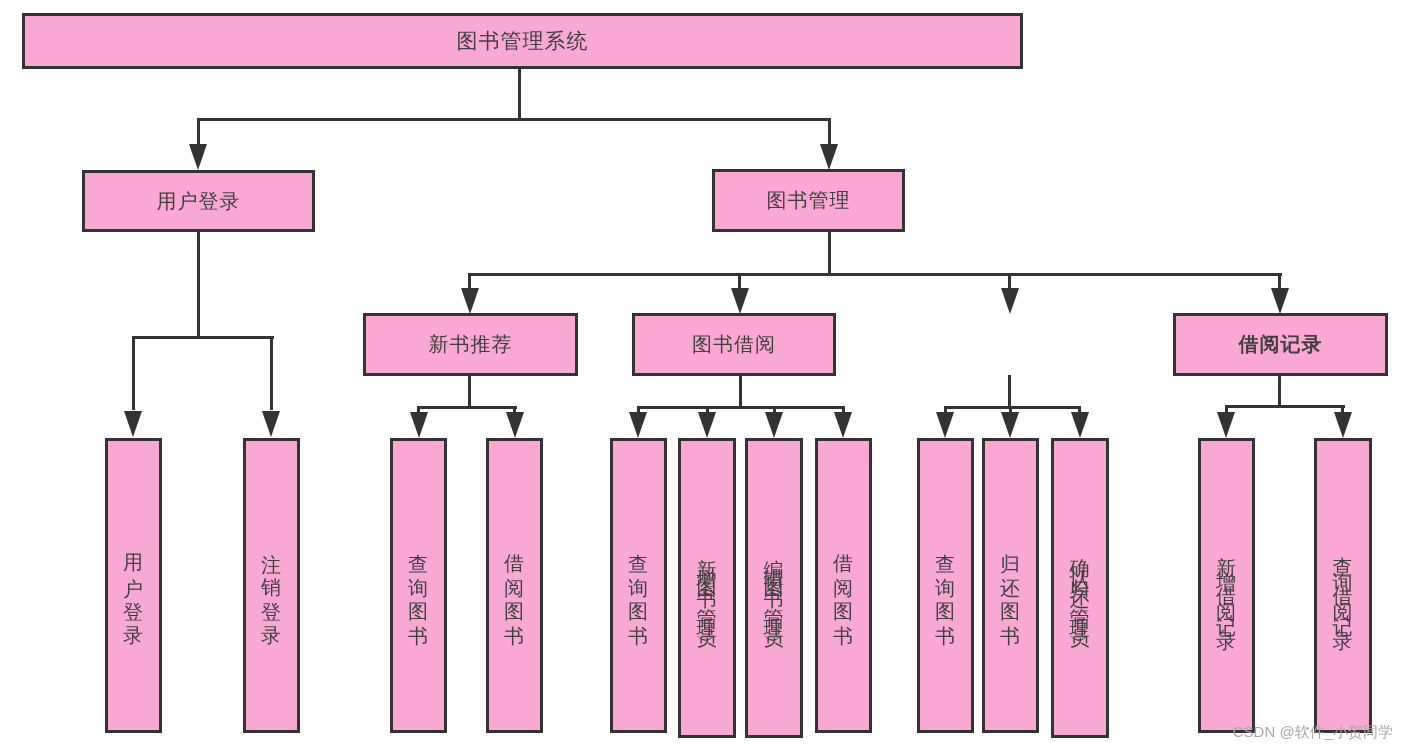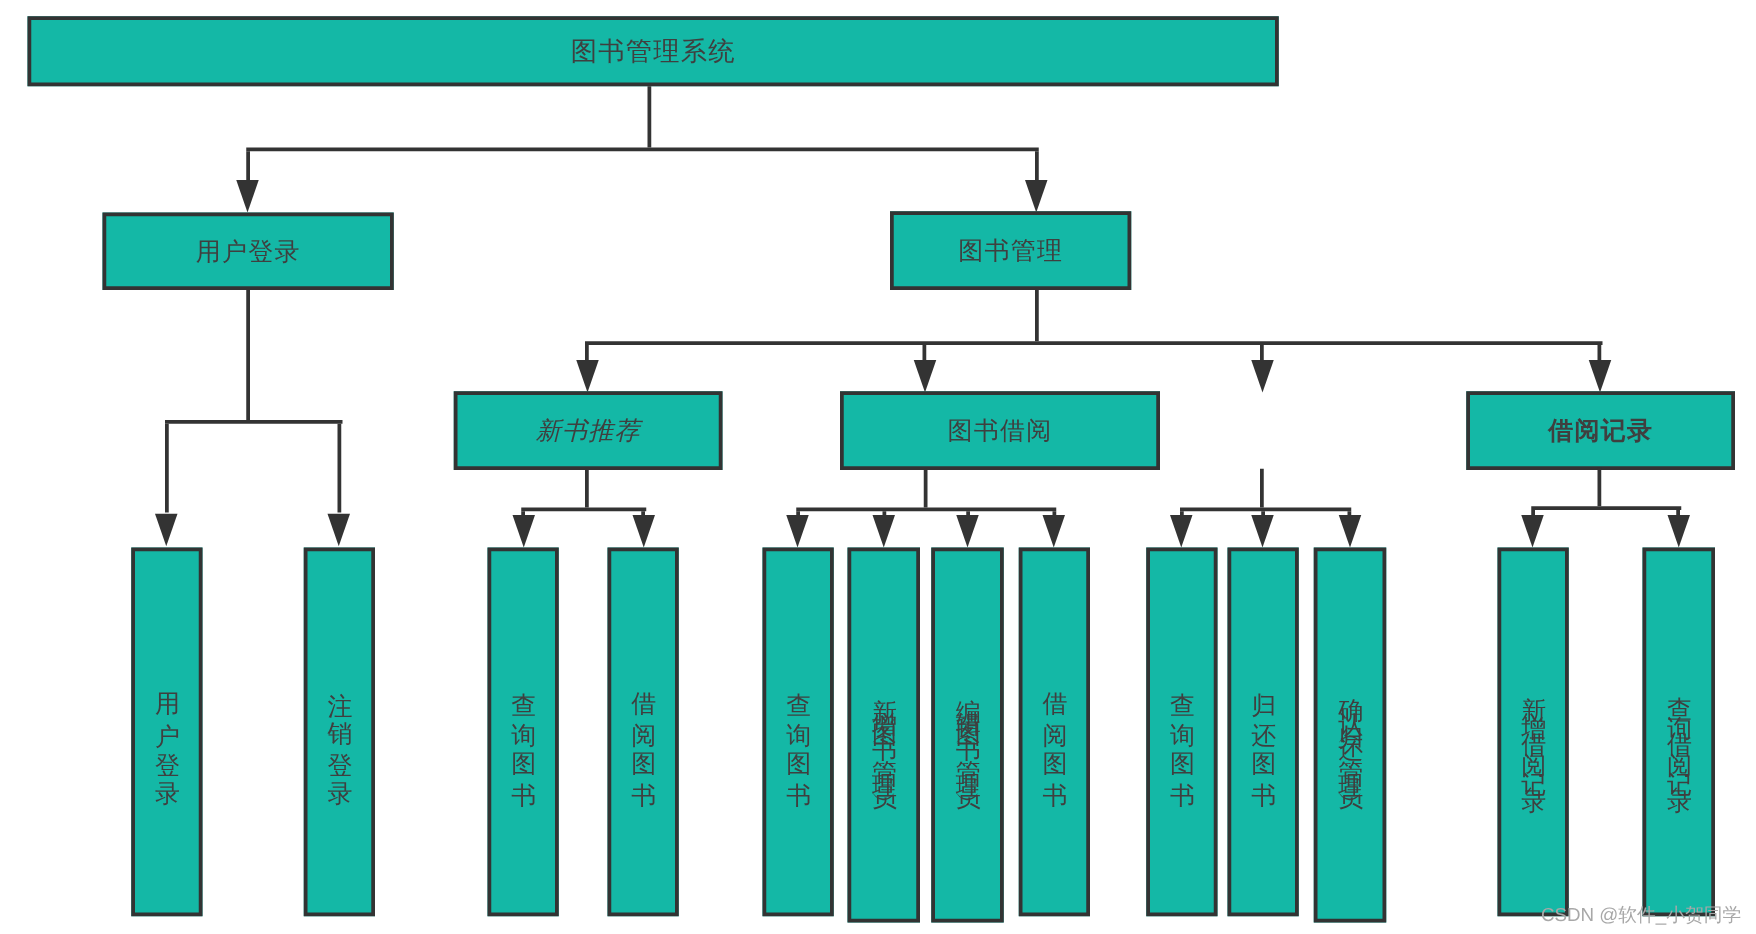--- a/index.html
+++ b/index.html
@@ -7,21 +7,21 @@
     position:relative;
     width:1405px;height:747px;
     background:#ffffff;
     font-family:"Liberation Sans","DejaVu Sans",sans-serif;
     overflow:hidden;
   }
   .box{
     position:absolute;
     box-sizing:border-box;
     border:3px solid #333333;
-    background:#14b8a6;
+    background:#f9a8d4;
     display:flex;
     align-items:center;
     justify-content:center;
   }
   .hlabel{
     color:#3f3f3f;
     font-size:20px;
     white-space:nowrap;
     letter-spacing:1px;
   }
@@ -84,24 +84,24 @@
   <div class="ln" style="left:468px;top:273px;width:814px;height:3px;"></div>
   <div class="ln" style="left:468px;top:276px;width:3px;height:13px;"></div>
   <div class="ln" style="left:738px;top:276px;width:3px;height:13px;"></div>
   <div class="ln" style="left:1008px;top:276px;width:3px;height:13px;"></div>
   <div class="ln" style="left:1278px;top:276px;width:3px;height:13px;"></div>
   <div class="ah" style="left:461px;top:288px;"></div>
   <div class="ah" style="left:731px;top:288px;"></div>
   <div class="ah" style="left:1001px;top:288px;"></div>
   <div class="ah" style="left:1271px;top:288px;"></div>
 
-  <div class="box" style="left:363px;top:313px;width:215px;height:63px;font-style:italic;">
+  <div class="box" style="left:363px;top:313px;width:215px;height:63px;">
     <span class="hlabel">新书推荐</span>
   </div>
-  <div class="box" style="left:632px;top:313px;width:256px;height:63px;margin-left:40px;">
+  <div class="box" style="left:632px;top:313px;width:204px;height:63px;">
     <span class="hlabel">图书借阅</span>
   </div>
   <div class="box" style="left:1173px;top:313px;width:215px;height:63px;font-weight:bold;">
     <span class="hlabel">借阅记录</span>
   </div>
 
   <div class="ln" style="left:468px;top:376px;width:3px;height:30px;"></div>
   <div class="ln" style="left:417px;top:406px;width:100px;height:3px;"></div>
   <div class="ln" style="left:417px;top:409px;width:3px;height:6px;"></div>
   <div class="ln" style="left:513px;top:409px;width:3px;height:6px;"></div>

